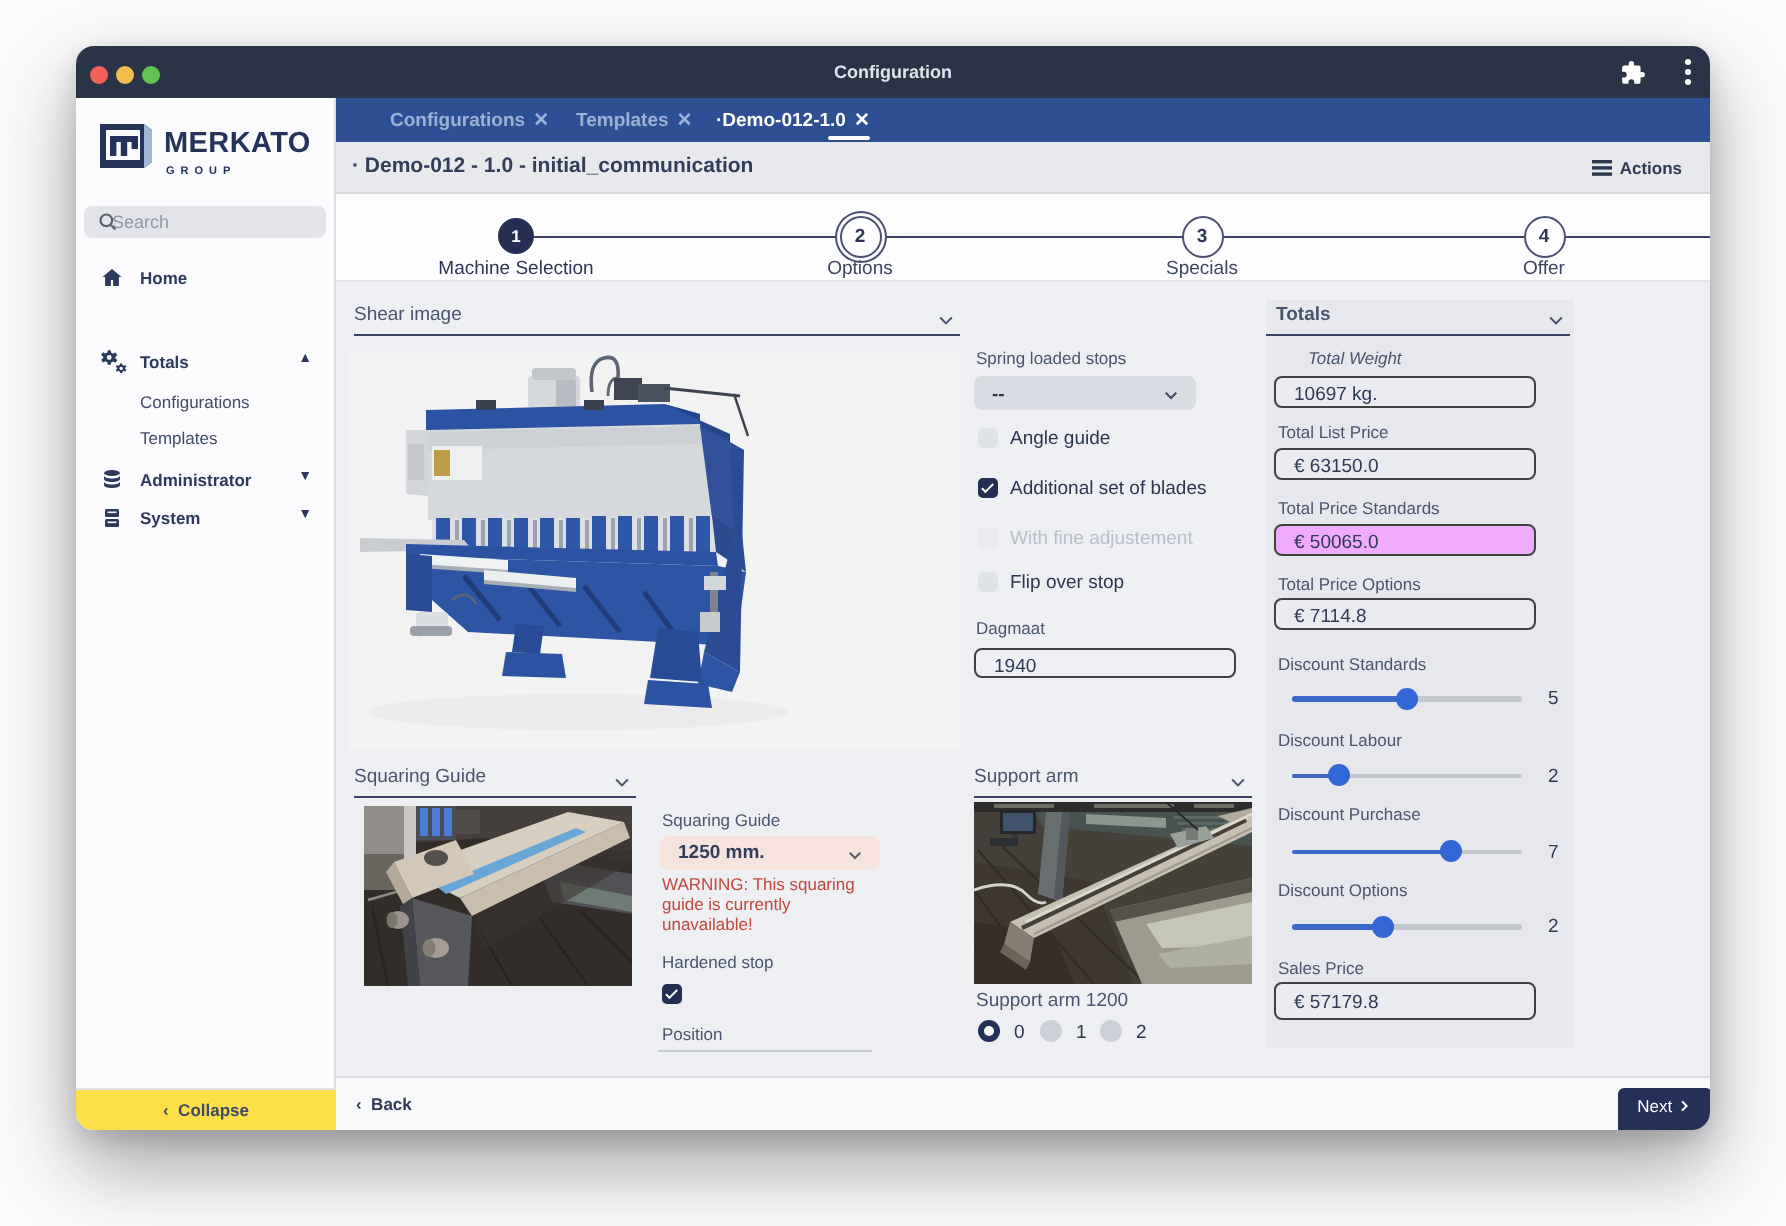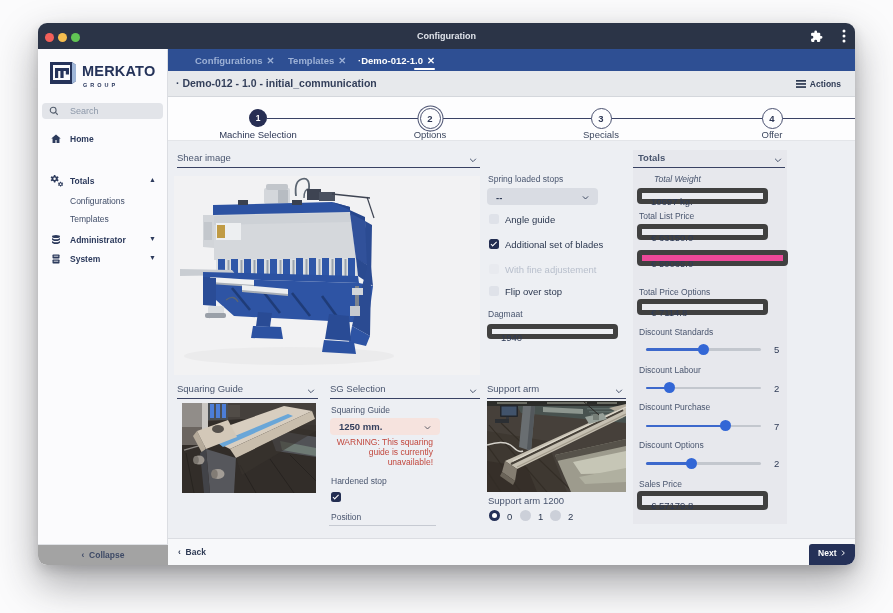--- a/index.html
+++ b/index.html
@@ -25,46 +25,46 @@
 .tab.active { color:#ffffff; }
 .tabline { position:absolute; top:19px; height:2px; background:#fff; border-radius:1px; }
 
 .pagehead { position:absolute; left:130px; top:48px; width:687px; height:26px; background:#e7e9ec; border-bottom:1px solid #d4d7dc; }
 .pagehead .t { position:absolute; left:8px; top:6px; font-size:10.5px; font-weight:bold; color:#333f5a; }
 .actions { position:absolute; right:14px; top:8px; font-size:8.5px; font-weight:bold; color:#2f3b55; }
 
 .sidebar { position:absolute; left:0; top:26px; width:130px; height:516px; background:#fbfbfd; border-right:1px solid #dbdde2; }
 .logo { position:absolute; left:0; top:8px; width:130px; height:36px; }
 .search { position:absolute; left:4px; top:54px; width:121px; height:16px; background:#e2e4e9; border-radius:4px;
-  color:#8d98a9; font-size:9px; line-height:16px; padding-left:28px; }
+  color:#8d98a9; font-size:9px; line-height:16px; padding-left:14px; }
 .search svg { position:absolute; left:7px; top:3px; }
 .mi { position:absolute; left:0; width:130px; height:20px; font-size:8.5px; font-weight:bold; color:#2c3a5c; }
 .mi .ic { position:absolute; left:12px; top:3px; }
 .mi .lb { position:absolute; left:32px; top:4px; }
 .mi .car { position:absolute; right:12px; top:4px; font-size:7px; color:#2c3a5c; }
 .smi { position:absolute; left:32px; width:90px; font-size:8.5px; color:#404d68; }
-.collapse { position:absolute; left:0; top:495px; width:130px; height:21px; background:#a3a3a3; border-top:1px solid #e0e2e6;
+.collapse { position:absolute; left:0; top:495px; width:130px; height:21px; background:#fde047; border-top:1px solid #e0e2e6;
   text-align:center; font-size:8.5px; font-weight:bold; color:#3e4a66; line-height:21px; }
 
 .stepper { position:absolute; left:130px; top:74px; width:687px; height:44px; background:#fdfdfe; border-bottom:1px solid #e3e5e9; }
 .stepline { position:absolute; top:20.5px; height:1px; background:#3a4265; }
 .scirc { position:absolute; top:12px; width:18px; height:18px; border-radius:50%; text-align:center;
   font-size:8.5px; line-height:18px; font-weight:bold; }
 .scirc.fill { background:#272e53; color:#fff; }
 .scirc.ring { background:#fdfdfe; border:1px solid #4a5170; color:#2c3654; }
 .scirc.ring2 { background:#fdfdfe; border:1px solid #4a5170; color:#2c3654;
   box-shadow:0 0 0 1.5px #fdfdfe, 0 0 0 2.5px #4a5170; }
 .scirc.ring, .scirc.ring2 { width:21px; height:21px; line-height:20px; top:10.5px; font-size:9.5px; }
 .slabel { position:absolute; top:31.5px; font-size:9.5px; color:#3c475f; text-align:center; width:120px; }
 .slabel.active { color:#2c3654; }
 .main { position:absolute; left:130px; top:118px; width:687px; height:397px; background:#edeff3; }
 .phead { position:absolute; height:16px; font-size:9.5px; color:#49556e; border-bottom:1px solid #394263; }
 .phead .chev { position:absolute; right:2px; top:3px; }
 .flabel { position:absolute; font-size:8.5px; color:#49556e; }
-.input { position:absolute; border:5px solid #404040; border-radius:4px; background:transparent;
+.input { position:absolute; border:1px solid #404040; border-radius:4px; background:transparent;
   font-size:9.5px; color:#2e3a55; }
 .input span { position:absolute; left:9px; top:3px; }
 .select { position:absolute; background:#d9dce3; border-radius:4px; font-size:9.5px; color:#2e3a55; }
 .select span { position:absolute; left:9px; top:3px; }
 .select .chev { position:absolute; right:8px; top:5px; }
 .cb { position:absolute; width:10px; height:10px; border-radius:2.5px; background:#dfe2e9; }
 .cb.checked { background:#232e52; }
 .cb.checked:after { content:""; position:absolute; left:2.2px; top:2.6px; width:4.5px; height:2.4px;
   border-left:1.4px solid #fff; border-bottom:1.4px solid #fff; transform:rotate(-45deg); }
 .cb.dis { background:#e8eaef; }
@@ -73,21 +73,21 @@
 
 .totals { position:absolute; left:465px; top:9px; width:154px; height:374px; background:#e7e8ed; }
 .slider { position:absolute; height:2.5px; border-radius:2px; background:#c3c7ce; width:115px; }
 .slider .fillp { position:absolute; left:0; top:0; height:2.5px; border-radius:2px; background:#3c68cc; }
 .slider .thumb { position:absolute; top:-4.5px; width:11px; height:11px; border-radius:50%; background:#3367d6; }
 .sval { position:absolute; font-size:9.5px; color:#2e3a55; }
 
 .cfooter { position:absolute; left:130px; top:515px; width:687px; height:27px; background:#f7f8fa; border-top:1px solid #dbdde2; }
 .back { position:absolute; left:10px; top:8px; font-size:8.5px; font-weight:bold; color:#2f3b55; }
 .nextbtn { position:absolute; left:641px; top:5px; width:47px; height:30px; background:#253158; border-radius:3px;
-  color:#fff; font-size:8.5px; font-weight:bold; text-align:center; line-height:18px; }
+  color:#fff; font-size:8.5px; font-weight:normal; text-align:center; line-height:18px; }
 .warn { position:absolute; font-size:8.5px; color:#c2483e; line-height:10px; }
 .radio { position:absolute; width:11px; height:11px; border-radius:50%; }
 .rlabel { position:absolute; font-size:9.5px; color:#2b374f; }
 </style>
 </head>
 <body>
 <div class="window">
 
   <div class="titlebar">
     <div class="tl r"></div>
@@ -326,21 +326,21 @@
     </div>
     <div class="flabel" style="left:486px; top:33px;font-style:italic;">Total Weight</div>
     <div class="input" style="left:469px; top:47px; width:131px; height:16px; background:#eaebf0;">
         <span>10697 kg.</span>
       </div>
     <div class="flabel" style="left:471px; top:70px;">Total List Price</div>
     <div class="input" style="left:469px; top:83px; width:131px; height:16px; background:#eaebf0;">
         <span>€ 63150.0</span>
       </div>
     <div class="flabel" style="left:471px; top:108px;">Total Price Standards</div>
-    <div class="input" style="left:469px; top:109px; width:151px; height:16px; background:#ec4899;">
+    <div class="input" style="left:469px; top:121px; width:131px; height:16px; background:#f0abfc;">
         <span>€ 50065.0</span>
       </div>
     <div class="flabel" style="left:471px; top:146px;">Total Price Options</div>
     <div class="input" style="left:469px; top:158px; width:131px; height:16px; background:#eaebf0;">
         <span>€ 7114.8</span>
       </div>
     <div class="flabel" style="left:471px; top:186px;">Discount Standards</div>
     <div class="slider" style="left:478px; top:207px;">
         <div class="fillp" style="width:57px;"></div>
         <div class="thumb" style="left:52px;"></div>
@@ -410,33 +410,28 @@
 
         <polygon points="24,46 54,55 52,90 28,90" fill="#56575c"></polygon>
         <polygon points="24,46 28,90 22,90 18,50" fill="#424348"></polygon>
         <ellipse cx="17" cy="57" rx="5.5" ry="4.5" fill="#9a948d"></ellipse>
         <ellipse cx="14" cy="57" rx="2.8" ry="4" fill="#7b766f"></ellipse>
         <ellipse cx="36" cy="71" rx="6.5" ry="5" fill="#a39d96"></ellipse>
         <ellipse cx="32.5" cy="71" rx="3.2" ry="4.5" fill="#827c75"></ellipse>
         <polygon points="54,55 133,16 134,28 60,72" fill="#38342f" opacity=".6"></polygon>
       </svg>
     </div>
-    <div class="phead" style="left:162px; top:242px; width:150px;">SG Selection
-      <svg class="chev" width="10" height="10" viewBox="0 0 24 24" fill="none" stroke="#49556e" stroke-width="2.4">
-          <path d="M5 9l7 7 7-7"></path>
-        </svg>
-    </div>
     <div class="flabel" style="left:163px; top:264px;">Squaring Guide</div>
     <div class="select" style="left:162px; top:277px; width:110px; height:17px; background:#f6e3de;">
         <span style="font-weight:bold; color:#323e5c;">1250 mm.</span>
       <svg class="chev" width="9" height="9" viewBox="0 0 24 24" fill="none" stroke="#5a5a66" stroke-width="2.6">
           <path d="M5 9l7 7 7-7"></path>
         </svg>
     </div>
-    <div class="warn" style="left:163px; top:296px; width:102px;text-align:right;">WARNING: This squaring guide is currently unavailable!</div>
+    <div class="warn" style="left:163px; top:296px; width:102px;">WARNING: This squaring guide is currently unavailable!</div>
     <div class="flabel" style="left:163px; top:334.5px;">Hardened stop</div>
     <div class="cb checked" style="left:163px; top:351px;"></div>
     <div class="flabel" style="left:163px; top:370.5px;">Position</div>
     <div style="position:absolute; left:161px; top:384px; width:107px; height:1px; background:#c6cad2;"></div>
     <div class="phead" style="left:319px; top:242px; width:139px;">Support arm
       <svg class="chev" width="10" height="10" viewBox="0 0 24 24" fill="none" stroke="#49556e" stroke-width="2.4">
           <path d="M5 9l7 7 7-7"></path>
         </svg>
     </div>
     <div id="photo3" style="position:absolute; left:319px; top:260px; width:139px; height:91px;">

